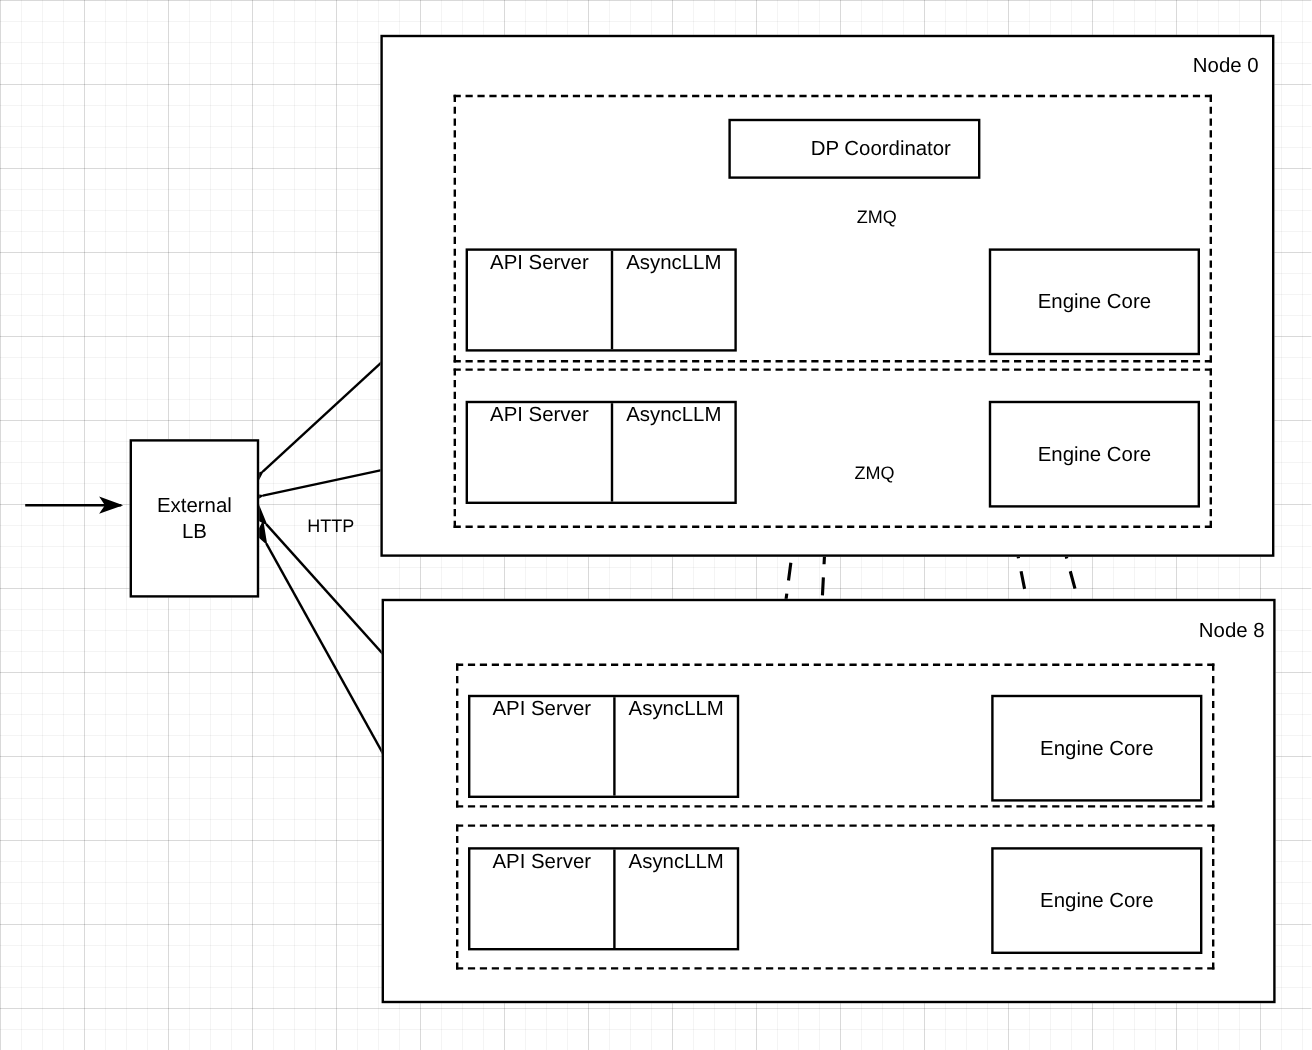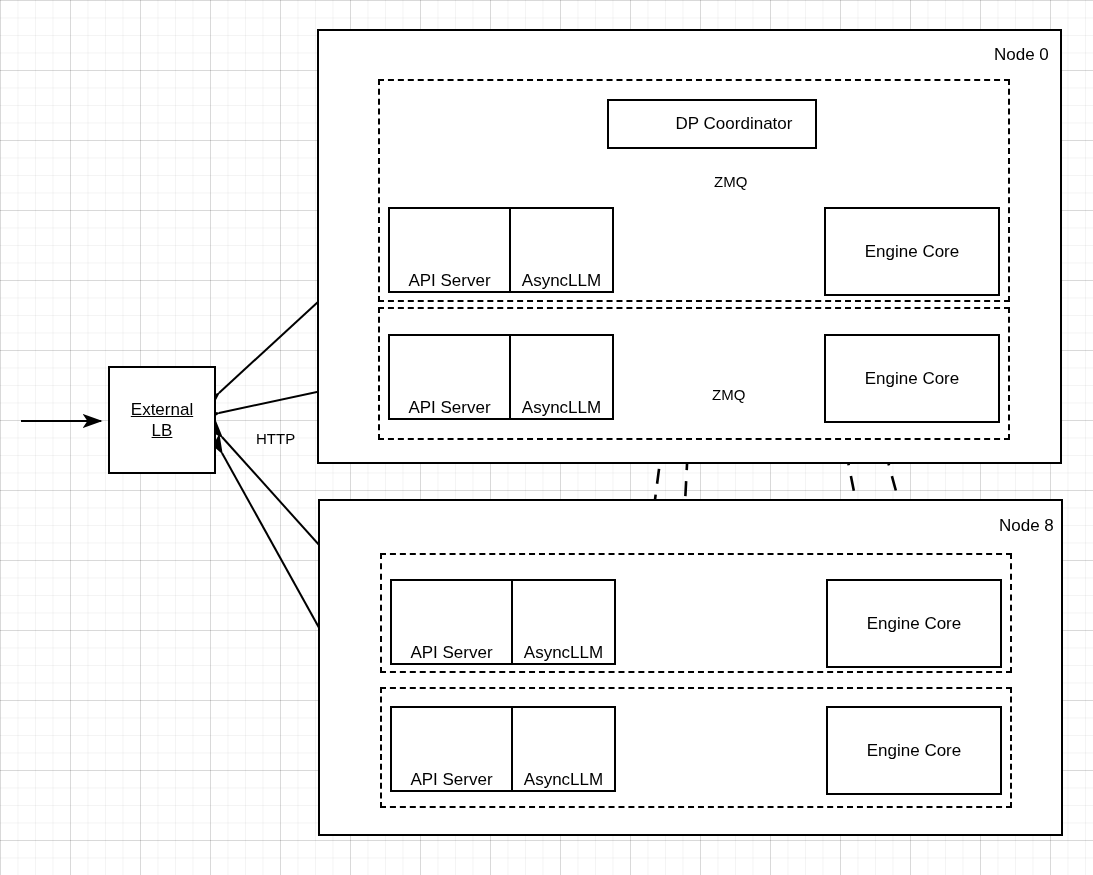--- a/index.html
+++ b/index.html
@@ -75,21 +75,21 @@
   .split-box {
     position: absolute;
     box-sizing: border-box;
     border: 2px solid #000000;
     background: #ffffff;
     display: flex;
     z-index: 5;
   }
   .split-box > div {
     display: flex;
-    align-items: flex-end;
+    align-items: flex-start;
     justify-content: center;
     font-size: 17px;
     color: #000000;
     box-sizing: border-box;
   }
   .split-left {
     flex: 0 0 121px;
     border-right: 2px solid #000000;
   }
   .split-right {
@@ -146,21 +146,21 @@
     <line x1="846" y1="333" x2="768" y2="155" stroke="#000000" stroke-width="2.6" stroke-dasharray="15 11" marker-end="url(#arrow-black-dash)"></line>
     <line x1="680" y1="600" x2="703" y2="155" stroke="#000000" stroke-width="2.6" stroke-dasharray="15 11" marker-end="url(#arrow-black-dash)"></line>
     <line x1="630" y1="690" x2="700" y2="157" stroke="#000000" stroke-width="2.6" stroke-dasharray="15 11" marker-end="url(#arrow-black-dash)"></line>
 
     <line x1="790" y1="153" x2="912" y2="200" stroke="#000000" stroke-width="2.6" stroke-dasharray="15 11" marker-end="url(#arrow-black-dash)"></line>
     <line x1="800" y1="160" x2="952" y2="326" stroke="#000000" stroke-width="2.6" stroke-dasharray="15 11" marker-end="url(#arrow-black-dash)"></line>
     <line x1="790" y1="170" x2="870" y2="572" stroke="#000000" stroke-width="2.6" stroke-dasharray="15 11" marker-end="url(#arrow-black-dash)"></line>
     <line x1="810" y1="175" x2="952" y2="697" stroke="#000000" stroke-width="2.6" stroke-dasharray="15 11" marker-end="url(#arrow-black-dash)"></line>
   </svg>
 
-  <div class="box lb-box" style="left:108px; top:366px; width:108px; height:108px;text-decoration:underline;">
+  <div class="box lb-box" style="left:108px; top:366px; width:108px; height:132px;">
     <span>External</span>
     <span>LB</span>
   </div>
   <div class="edge-label" style="left:254px; top:430px; background:transparent;">HTTP</div>
 
   <div class="node-frame" style="left:317px; top:29px; width:745px; height:435px;"></div>
   <div class="node-label" style="left:977px; top:45px;">Node 0</div>
 
   <div class="box" style="left:607px; top:99px; width:210px; height:50px;padding-left:44px;">
     <span>DP Coordinator</span>

